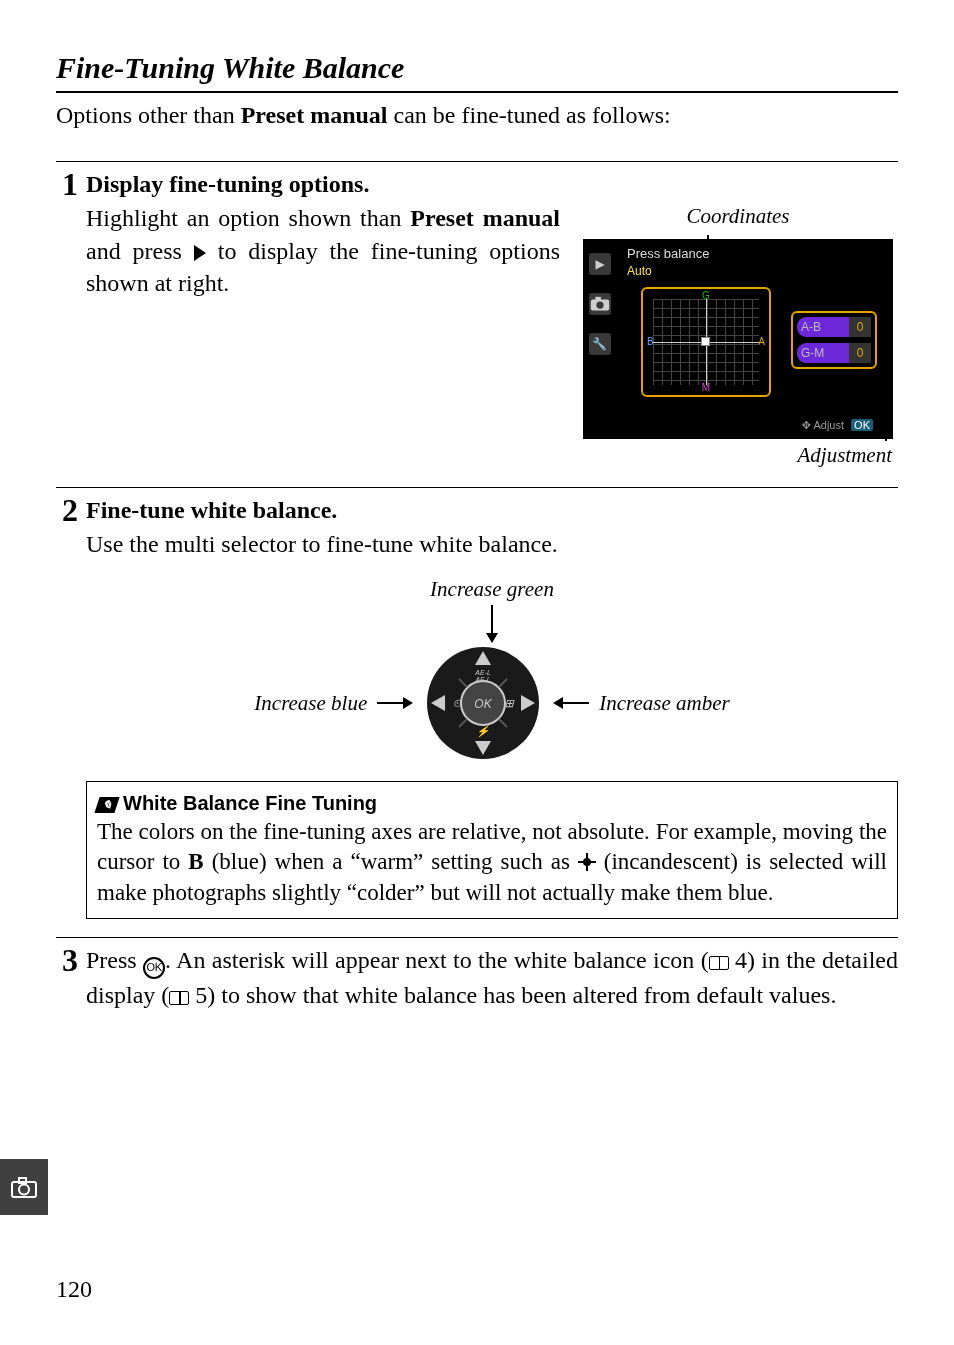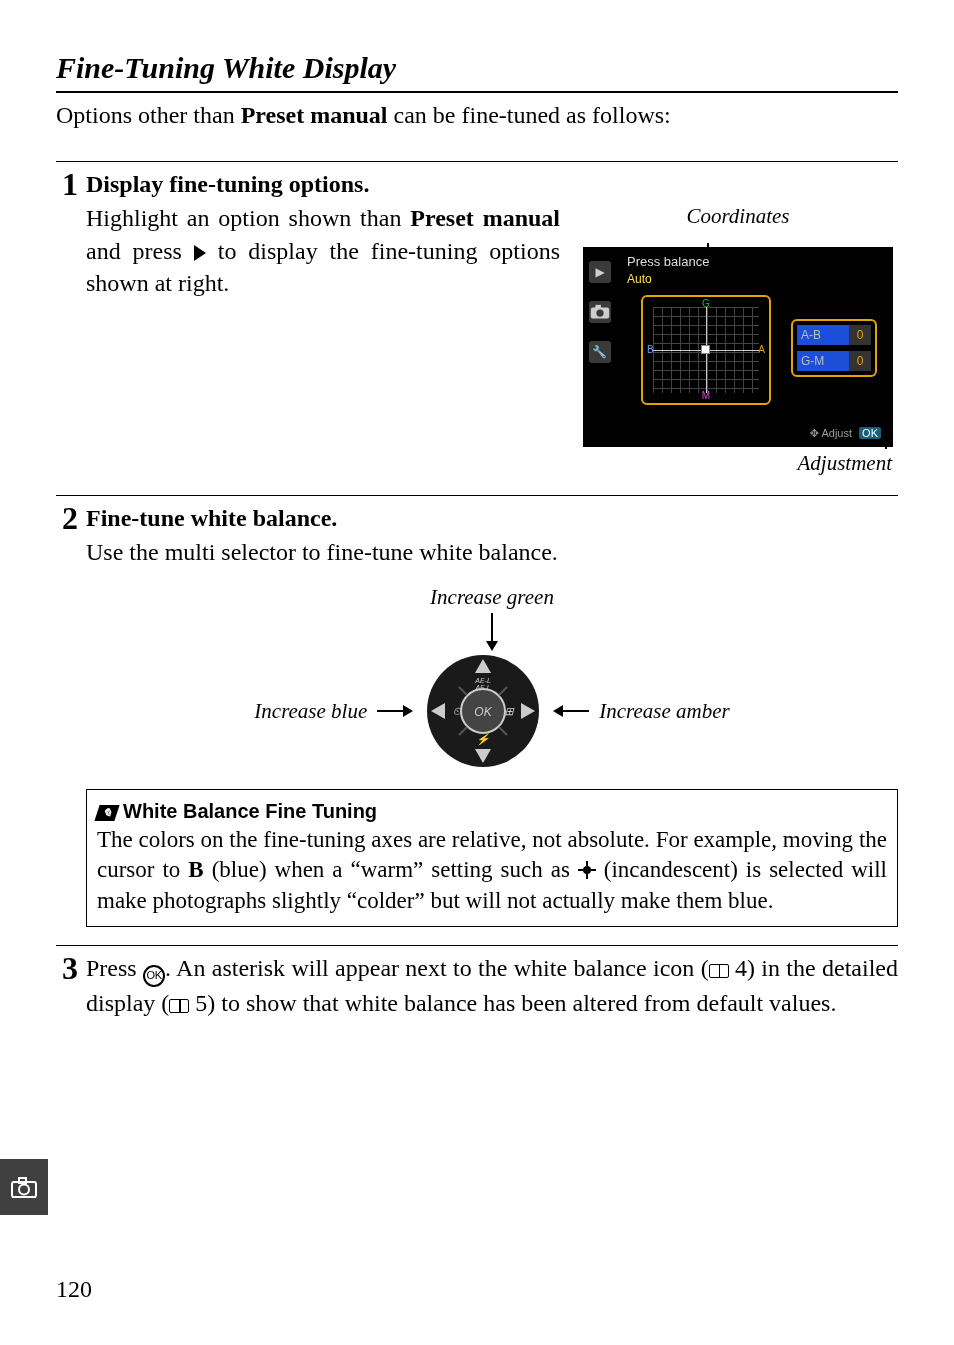--- a/index.html
+++ b/index.html
@@ -29,21 +29,21 @@
   .step-block { border-top: 1.5px solid #000; padding-top: 6px; margin-top: 18px; }
   .step-wrap { display: flex; gap: 8px; }
   .step-num { font-weight: bold; font-size: 32px; line-height: 1.0; min-width: 22px; text-align: right; }
   .step-content { flex: 1; }
   .step-heading { font-weight: bold; font-size: 24px; margin-bottom: 2px; }
   .step-body { text-align: justify; }
 
   .step1-row { display: flex; gap: 18px; align-items: flex-start; }
   .step1-text { flex: 1; text-align: justify; }
   .step1-fig { width: 320px; text-align: center; font-style: italic; font-size: 21px; }
-  .step1-fig .label { margin-bottom: 16px; }
+  .step1-fig .label { margin-bottom: 8px; }
   .step1-fig .label2 { text-align: right; padding-right: 6px; margin-top: 2px; }
 
   
   .cam {
     width: 310px; height: 200px; background: #000; position: relative;
     font-family: Arial, sans-serif; font-style: normal;
     margin: 0 auto;
   }
   .cam-title { position:absolute; top:6px; left:44px; color:#ddd; font-size:13px; }
   .cam-sub { position:absolute; top:24px; left:44px; color:#fde047; font-size:12px; }
@@ -59,24 +59,24 @@
   .grid-inner .axis { position:absolute; background:#cfcfcf; }
   .grid-inner .axis.h { top:50%; left:0; right:0; height:1px; }
   .grid-inner .axis.v { left:50%; top:0; bottom:0; width:1px; }
   .grid-inner .cursor { position:absolute; left:50%; top:50%; width:9px; height:9px; margin:-5px 0 0 -5px; background:#fff; border:1px solid #888; }
   .grid-box .g-label { position:absolute; font-size:10px; color:#1db41d; }
   .grid-box .g-label.g { top:0; left:50%; transform:translateX(-50%); }
   .grid-box .g-label.m { bottom:0; left:50%; transform:translateX(-50%); color:#d24dd2; }
   .grid-box .g-label.b { left:4px; top:50%; transform:translateY(-50%); color:#6aa3ff; }
   .grid-box .g-label.a { right:4px; top:50%; transform:translateY(-50%); color:#e6a300; }
   .val-box { position:absolute; right:16px; top:72px; width:86px; border:2px solid #e6a300; border-radius:6px; padding:4px 4px; display:flex; flex-direction:column; gap:6px; }
-  .val-row { display:flex; justify-content:space-between; align-items:center; background:#1d4ed8; }
+  .val-row { display:flex; justify-content:space-between; align-items:center; background:#6d28d9;border-radius:9px; }
   .val-row .k { font-size:12px; color:#bdbdbd; padding:2px 4px; }
   .val-row .v { font-size:12px; color:#e6a300; background:#333; padding:2px 6px; min-width:22px; text-align:center; }
-  .cam-foot { position:absolute; right:12px; bottom:6px; color:#9a9a9a; font-size:11px; }
+  .cam-foot { position:absolute; right:20px; bottom:6px; color:#9a9a9a; font-size:11px; }
   .cam-foot .ok { background:#1a5e7a; color:#fff; padding:0 3px; border-radius:2px; margin-left:4px; }
   .coord-line { position:absolute; top:-4px; left:124px; width:2px; height:54px; background:#000; }
   .adj-line-v { position:absolute; right:6px; bottom:-2px; width:2px; height:110px; background:#000; }
   .adj-line-h { position:absolute; right:8px; top:97px; height:2px; width:18px; background:#000; }
 
   
   .ms-diagram { text-align:center; font-style: italic; font-size: 21px; margin-top: 14px; }
   .ms-row { display:flex; align-items:center; justify-content:center; gap:10px; }
   .ms-circle { width:120px; height:120px; position:relative; }
   .ms-circle svg { width:100%; height:100%; }
@@ -132,21 +132,21 @@
   }
   .side-tab svg { width:26px; height:22px; }
 
   .page-num { position:absolute; left:56px; bottom:40px; font-size:24px; }
 
   b { font-weight:bold; }
 </style>
 </head>
 <body>
 
-<div class="section-title">Fine-Tuning White Display</div>
+<div class="section-title">Fine-Tuning White Balance</div>
 
 <p class="intro">
   <span>Options other than </span><b>Preset manual</b><span> can be fine-tuned as follows:</span>
 </p>
 
 <div class="step-block">
   <div class="step-wrap">
     <div class="step-num">1</div>
     <div class="step-content">
       <div class="step-heading">Display fine-tuning options.</div>

